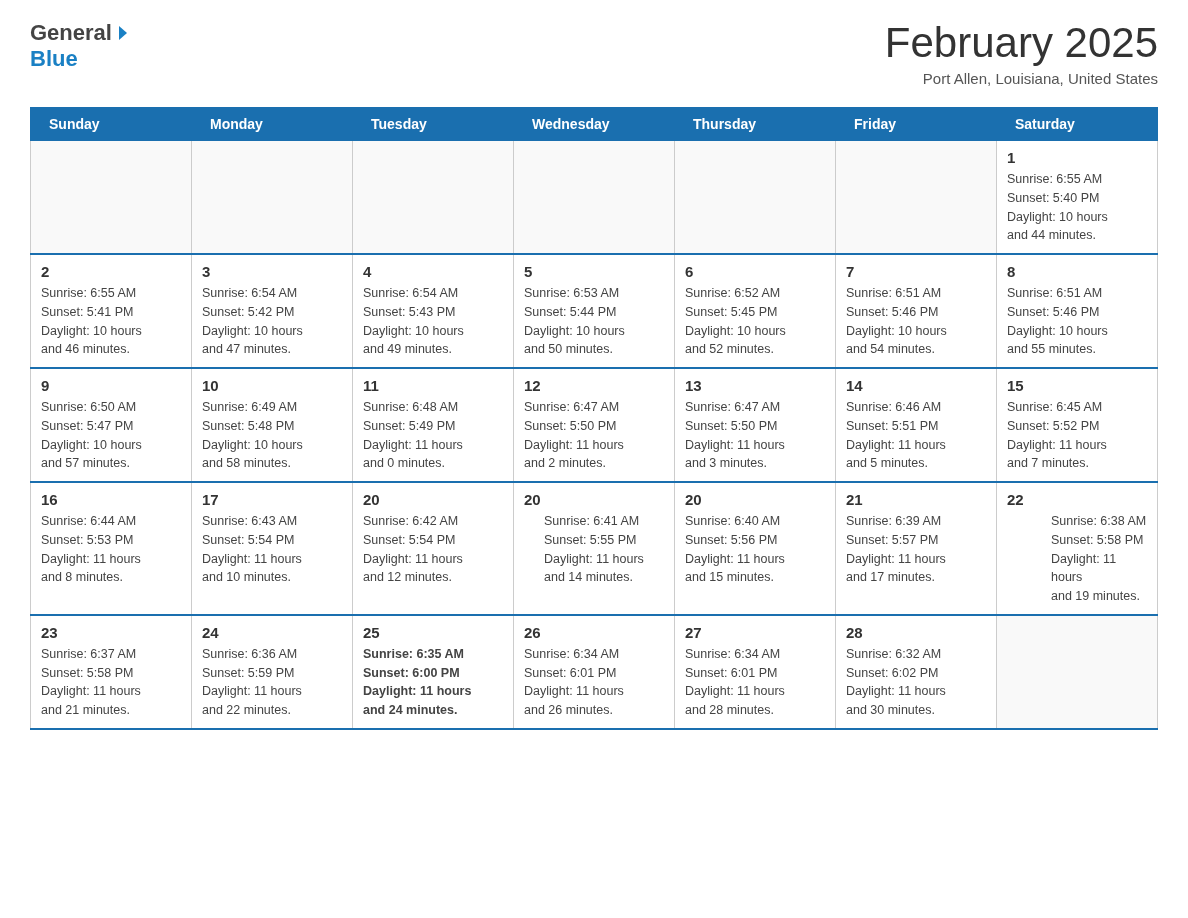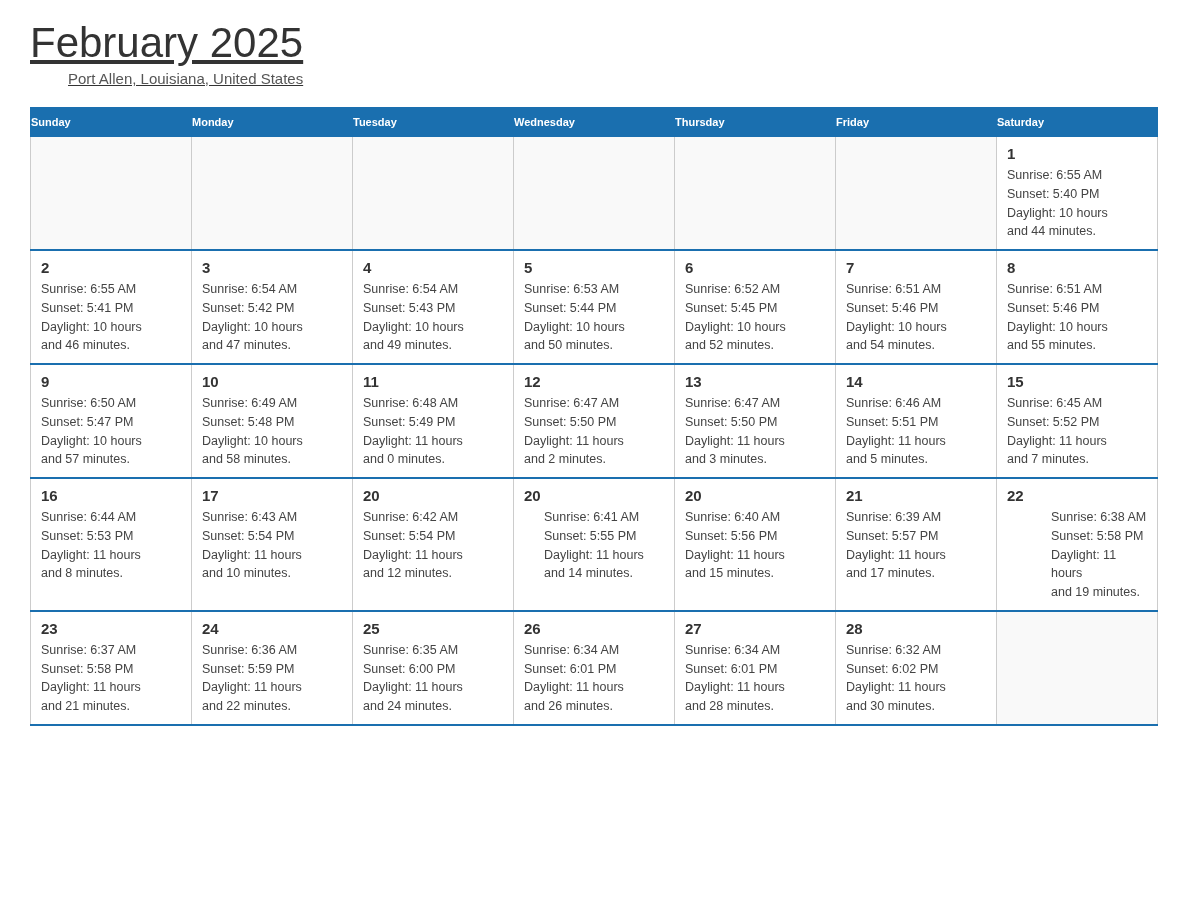--- a/index.html
+++ b/index.html
@@ -15,43 +15,42 @@
       align-items: flex-start;
       margin-bottom: 20px;
     }
     .logo {
       display: flex;
       flex-direction: column;
       align-items: flex-start;
     }
     .title-section {
       text-align: right;
-      text-decoration: underline;
     }
     .month-title {
       font-size: 42px;
       font-weight: normal;
       color: #333;
       line-height: 1.1;
     }
     .location {
       font-size: 15px;
       color: #555;
       margin-top: 4px;
     }
     .calendar {
       width: 100%;
       border-collapse: collapse;
       border: 1px solid #999;
     }
     .calendar thead tr th {
       background-color: #1a6faf;
       color: #fff;
-      padding: 8px 0;
-      font-size: 11px;
+      padding: 8px 18px;
+      font-size: 14px;
       font-weight: bold;
       text-align: left;
       border: 1px solid #1a6faf;
     }
     .calendar tbody tr {
       border-bottom: 2px solid #1a6faf;
     }
     .calendar tbody tr td {
       vertical-align: top;
       padding: 8px 10px;
@@ -95,20 +94,29 @@
       font-size: 22px;
       font-weight: bold;
       color: #1a80c4;
       display: block;
     }
   </style>
 </head>
 <body>
 
 <div class="header">
+  <div class="logo">
+    <div class="logo-row">
+      <span class="logo-text-general">General</span>
+      <svg class="logo-arrow-svg" width="18" height="18" viewBox="0 0 18 18">
+        <polygon points="5,2 13,9 5,16" fill="#1a80c4"></polygon>
+      </svg>
+    </div>
+    <span class="logo-text-blue">Blue</span>
+  </div>
   <div class="title-section">
     <div class="month-title">February 2025</div>
     <div class="location">Port Allen, Louisiana, United States</div>
   </div>
 </div>
 
 <table class="calendar">
   <thead>
     <tr>
     <th>Sunday</th>
@@ -299,21 +307,21 @@
         </td>
         <td>
           <span class="day-number">24</span>
           <div class="day-info" style="white-space: pre-line;">Sunrise: 6:36 AM
 Sunset: 5:59 PM
 Daylight: 11 hours
 and 22 minutes.</div>
         </td>
         <td>
           <span class="day-number">25</span>
-          <div class="day-info" style="white-space: pre-line;">Sunrise: 6:35 AM
+          <div class="day-info" style="white-space: pre-line; font-weight: bold;">Sunrise: 6:35 AM
 Sunset: 6:00 PM
 Daylight: 11 hours
 and 24 minutes.</div>
         </td>
         <td>
           <span class="day-number">26</span>
           <div class="day-info" style="white-space: pre-line;">Sunrise: 6:34 AM
 Sunset: 6:01 PM
 Daylight: 11 hours
 and 26 minutes.</div>

